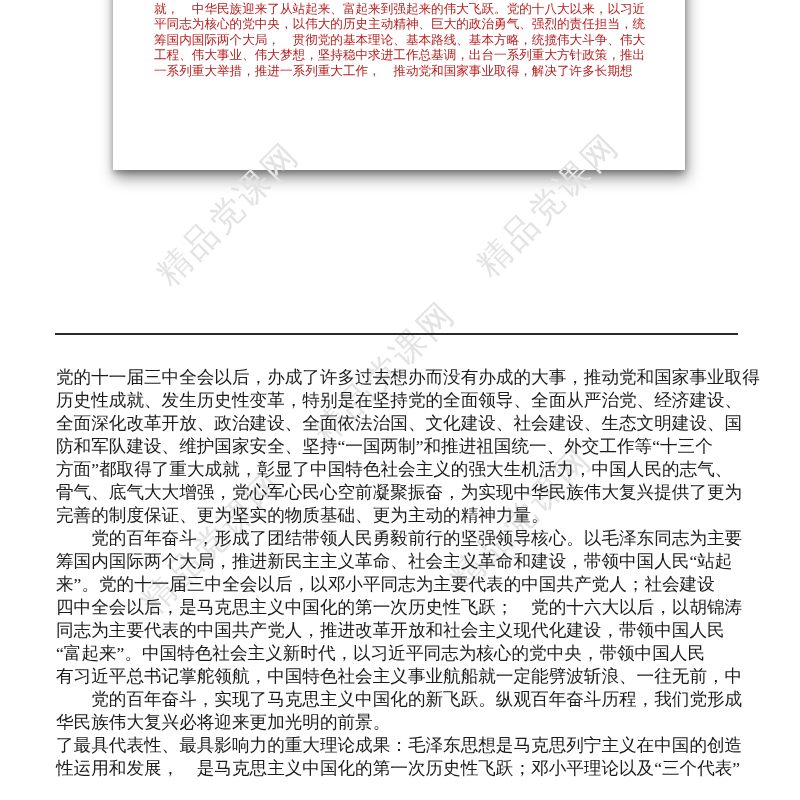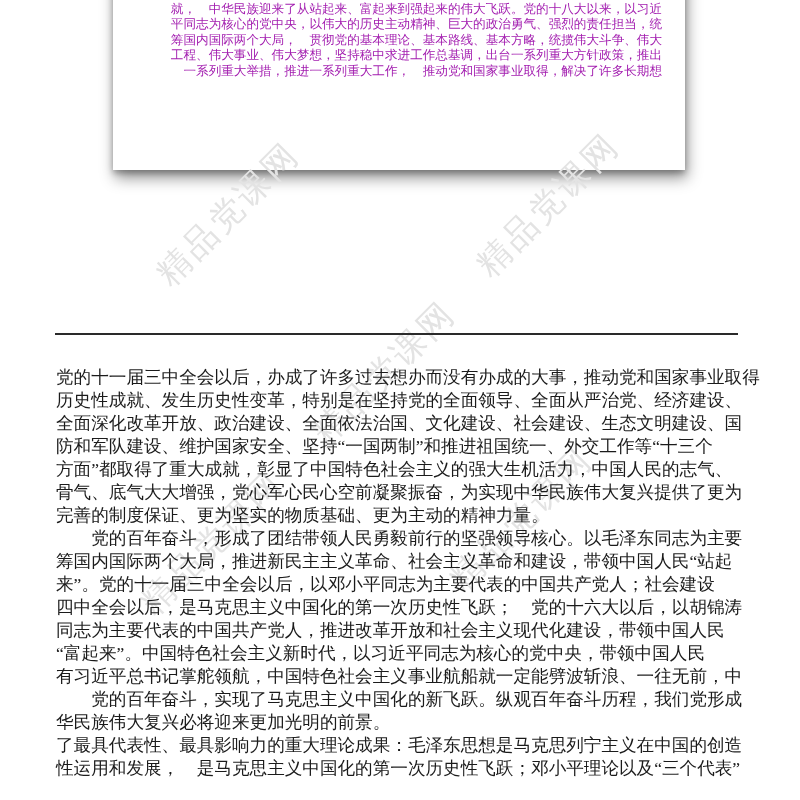--- a/index.html
+++ b/index.html
@@ -38,22 +38,21 @@
   .wm4{left:521px;top:519px;}
   .wm5{left:212px;top:543px;}
   
   .page1-text{
     position:absolute;
     left:154px;top:2px;
     width:508px;
     z-index:3;
     font-size:12.6px;
     line-height:15.4px;
-    color:#a21caf;
-    text-align:right;
+    color:#b91c1c;
   }
   .divider{
     position:absolute;
     left:55px;top:333px;
     width:683px;height:2px;
     background:#2a2a2a;
     z-index:3;
   }
   .page2-text{
     position:absolute;

